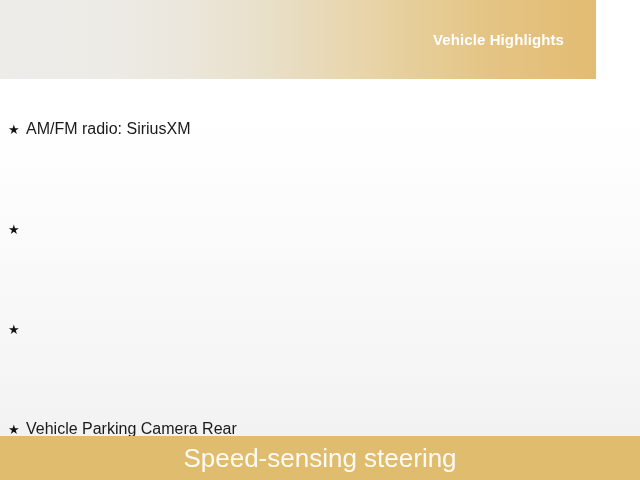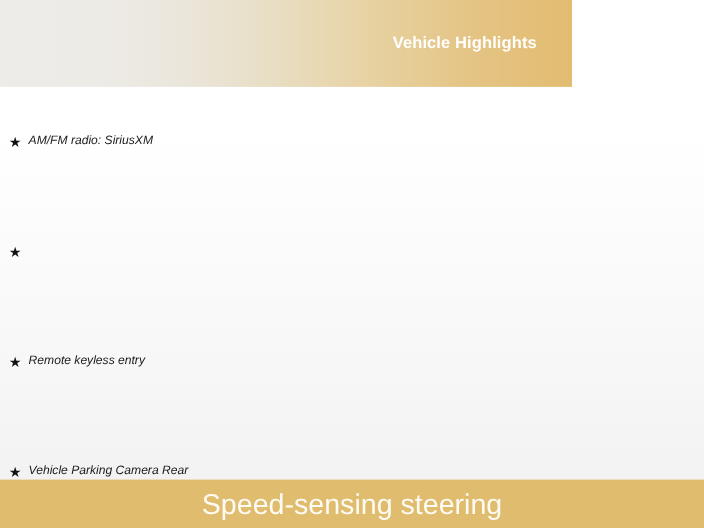--- a/index.html
+++ b/index.html
@@ -20,21 +20,21 @@
     height: 480px;
     overflow: hidden;
     background: linear-gradient(to bottom, #ffffff 0%, #ffffff 25%, #f7f7f7 70%, #f0f0f0 100%);
   }
 
   
   #header {
     position: absolute;
     left: 0;
     top: 0;
-    width: 520px;
+    width: 596px;
     height: 79px;
     background: linear-gradient(to right,
                 #eeece8 0%,
                 #edebe6 18%,
                 #ebe7dd 30%,
                 #e9e0ca 44%,
                 #e8d7b0 58%,
                 #e6cc95 72%,
                 #e4c382 84%,
                 #e3be76 95%,
@@ -79,26 +79,25 @@
     margin-left: 8px;
     font-size: 13px;
     line-height: 1;
     color: #111111;
     text-align: left;
     flex: 0 0 auto;
   }
 
   .highlight-label {
     display: inline-block;
-    font-size: 11px;
+    font-size: 16px;
     color: #1a1a1a;
     line-height: 1.2;
     white-space: nowrap;
     flex: 0 0 auto;
-    font-style: italic;
   }
 
   
   #bottom-banner {
     position: absolute;
     left: 0;
     bottom: 0;
     width: 640px;
     height: 44px;
     background: #e0bc6e;
@@ -129,21 +128,20 @@
       <span class="highlight-bullet">★</span>
       <span class="highlight-label">AM/FM radio: SiriusXM</span>
     </li>
 
     <li class="highlight-item">
       <span class="highlight-bullet">★</span>
     </li>
 
     <li class="highlight-item">
       <span class="highlight-bullet">★</span>
-      <span class="highlight-label">Remote keyless entry</span>
     </li>
 
     <li class="highlight-item">
       <span class="highlight-bullet">★</span>
       <span class="highlight-label">Vehicle Parking Camera Rear</span>
     </li>
 
   </ul>
 
   <div id="bottom-banner">

